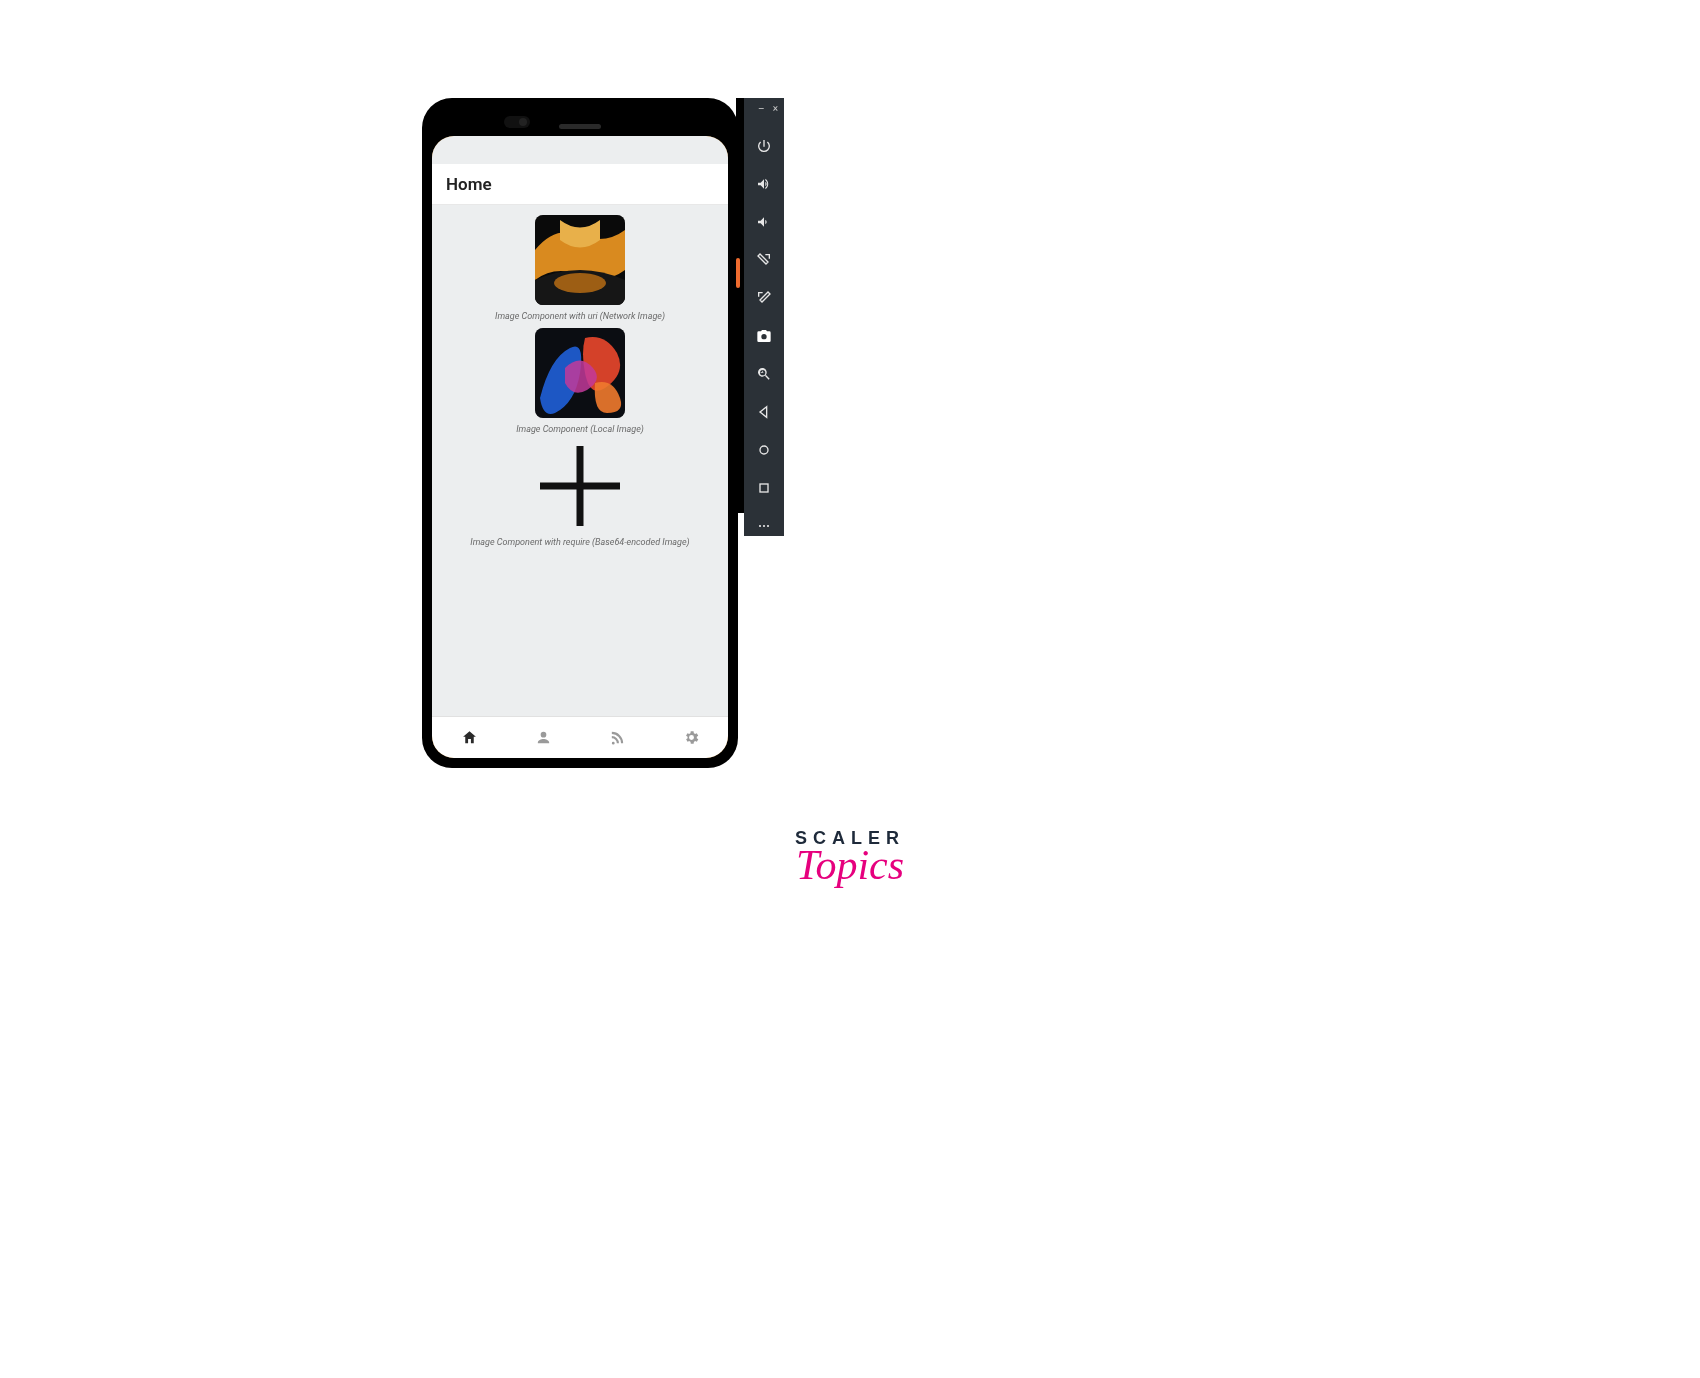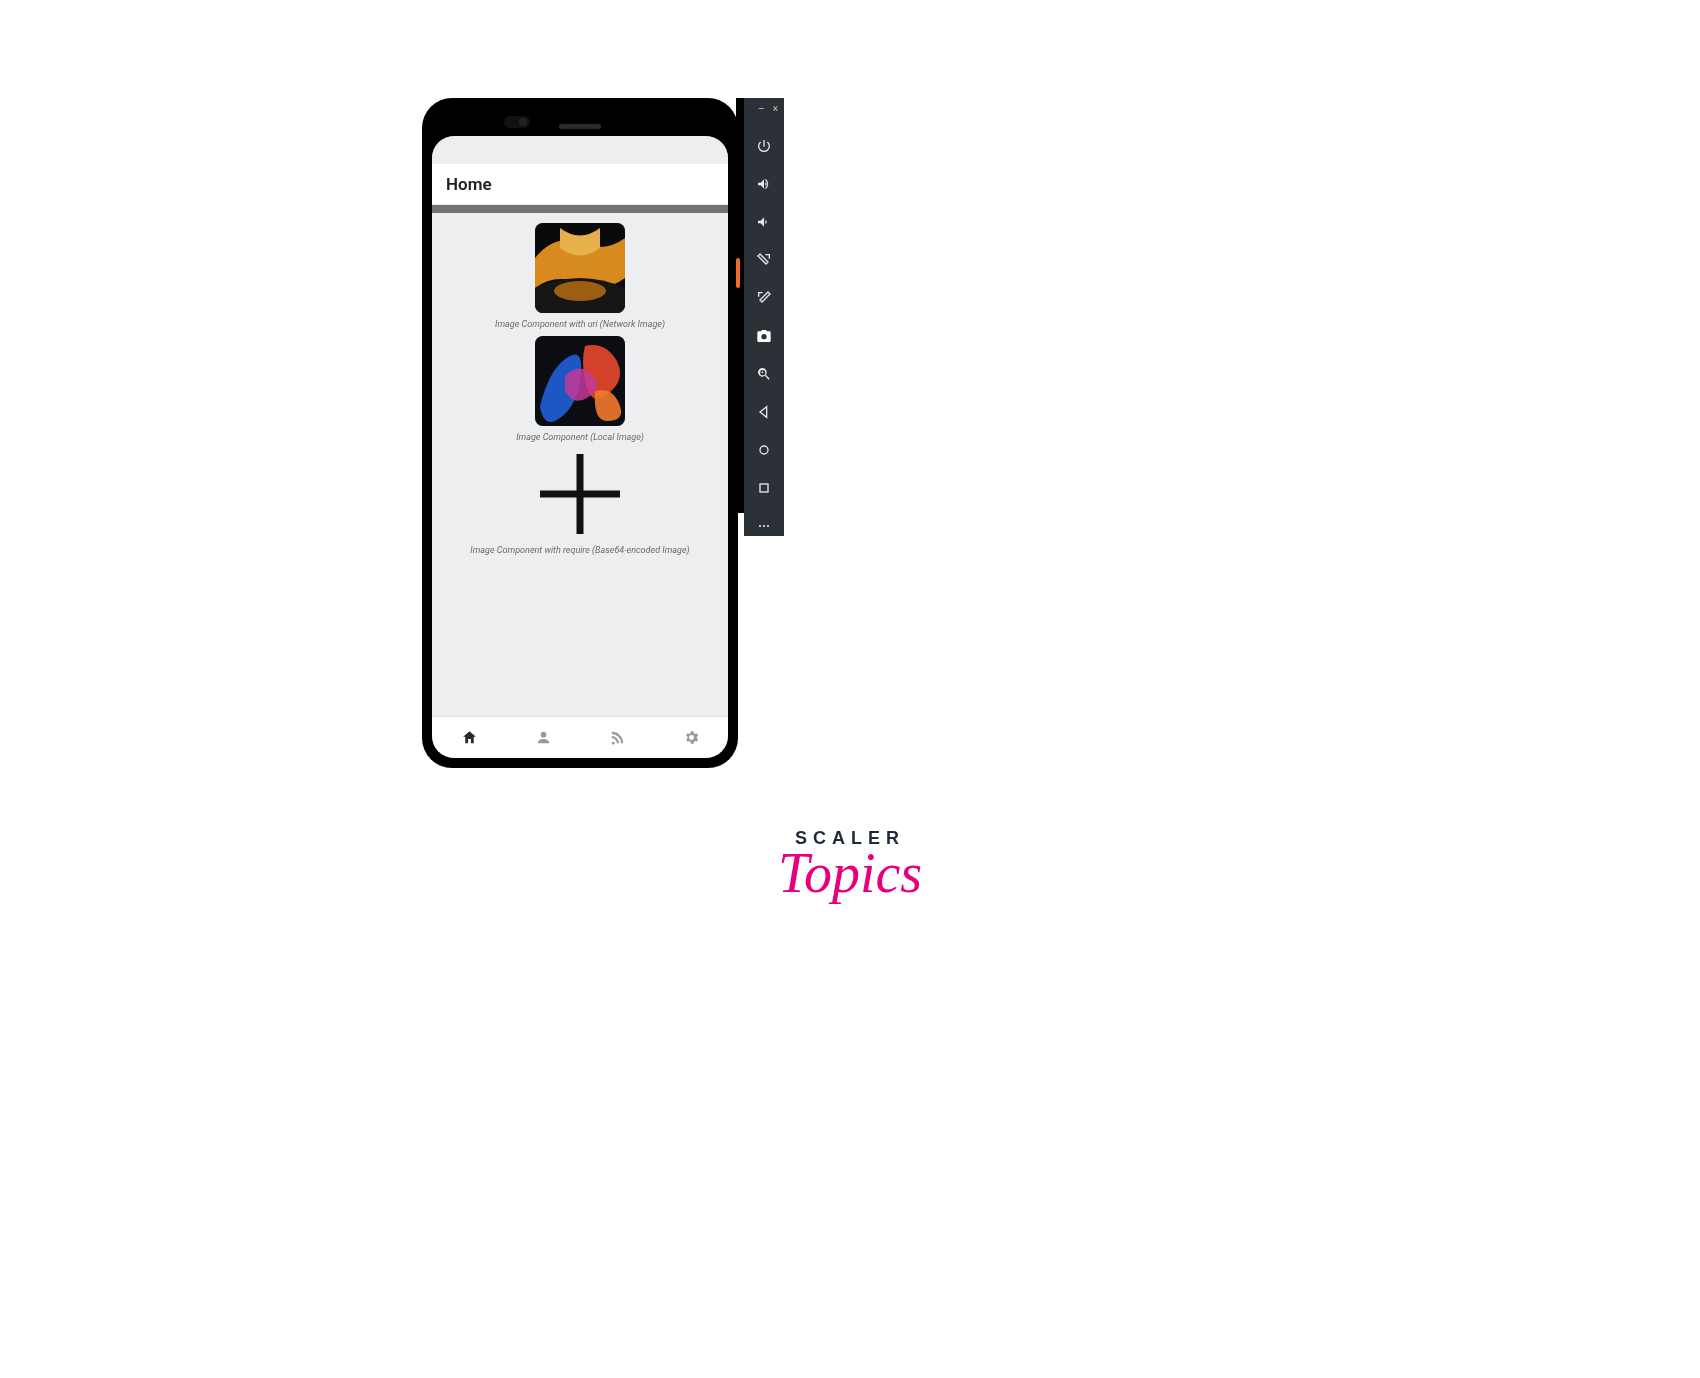--- a/index.html
+++ b/index.html
@@ -20,43 +20,43 @@
     
     .accent-tab { position: absolute; left: 314px; top: 160px; width: 4px; height: 30px; background: #ef6c2f; border-radius: 2px; z-index: 3; }
 
     
     .phone-body { position: absolute; left: 0; top: 0; width: 316px; height: 670px; background: #000; border-radius: 30px; padding: 10px; }
     .phone-top { position: absolute; top: 4px; left: 0; width: 100%; height: 20px; }
     .phone-speaker { position: absolute; top: 22px; left: 50%; transform: translateX(-50%); width: 42px; height: 5px; background: #2a2a2a; border-radius: 3px; }
     .phone-camera { position: absolute; top: 14px; left: 82px; width: 26px; height: 12px; background: #111; border-radius: 6px; }
     .phone-camera::after { content: ""; position: absolute; right: 3px; top: 2px; width: 8px; height: 8px; background: #222; border-radius: 50%; }
 
-    .phone-screen { position: absolute; top: 38px; left: 10px; right: 10px; bottom: 10px; background: #737373; border-radius: 22px; overflow: hidden; display: flex; flex-direction: column; }
+    .phone-screen { position: absolute; top: 38px; left: 10px; right: 10px; bottom: 10px; background: #a16207; border-radius: 22px; overflow: hidden; display: flex; flex-direction: column; }
 
     .status-bar { height: 28px; background: #eceeef; }
 
     .app-header { background: #ffffff; padding: 10px 14px; border-bottom: 1px solid #e8e8e8; }
     .app-header h1 { font-size: 17px; font-weight: 600; color: #222; }
 
-    .app-body { flex: 1; overflow: hidden; background: #eceeef; display: flex; flex-direction: column; align-items: center; padding: 10px 8px 6px; gap: 6px; margin-top: 8px; }
+    .app-body { flex: 1; overflow: hidden; background: #eceeef; display: flex; flex-direction: column; align-items: center; padding: 10px 8px 6px; gap: 6px; }
     .img-block { display: flex; flex-direction: column; align-items: center; }
     .thumb { width: 90px; height: 90px; border-radius: 8px; background: #888; overflow: hidden; display: flex; align-items: center; justify-content: center; }
     .thumb svg { width: 100%; height: 100%; display: block; }
     .caption { margin-top: 6px; font-size: 9px; font-style: italic; color: #6a6a6a; text-align: center; line-height: 1.2; }
     .plus-block .thumb { background: transparent; border-radius: 0; }
 
     .tab-bar { height: 42px; background: #fff; border-top: 1px solid #e1e1e1; display: flex; }
     .tab-bar .tab { flex: 1; display: flex; align-items: center; justify-content: center; cursor: pointer; }
     .tab-bar .tab svg { width: 17px; height: 17px; fill: #9a9a9a; }
     .tab-bar .tab.active svg { fill: #2a2a2a; }
 
     
     .brand { position: absolute; left: 50%; top: 828px; transform: translateX(-50%); text-align: center; }
     .brand .word1 { font-family: "Arial Black", Arial, sans-serif; font-size: 18px; font-weight: 900; letter-spacing: 6px; color: #1e2a3a; }
-    .brand .word2 { font-family: "Brush Script MT", "Comic Sans MS", cursive; font-size: 56px; color: #e6007e; margin-top: -8px; font-style: italic; }
+    .brand .word2 { font-family: "Brush Script MT", "Comic Sans MS", cursive; font-size: 42px; color: #e6007e; margin-top: -8px; font-style: italic; }
   </style>
 </head>
 <body>
 
 <div class="stage">
 
   <div class="device-cluster">
 
     <div class="cluster-bg"></div>
 

